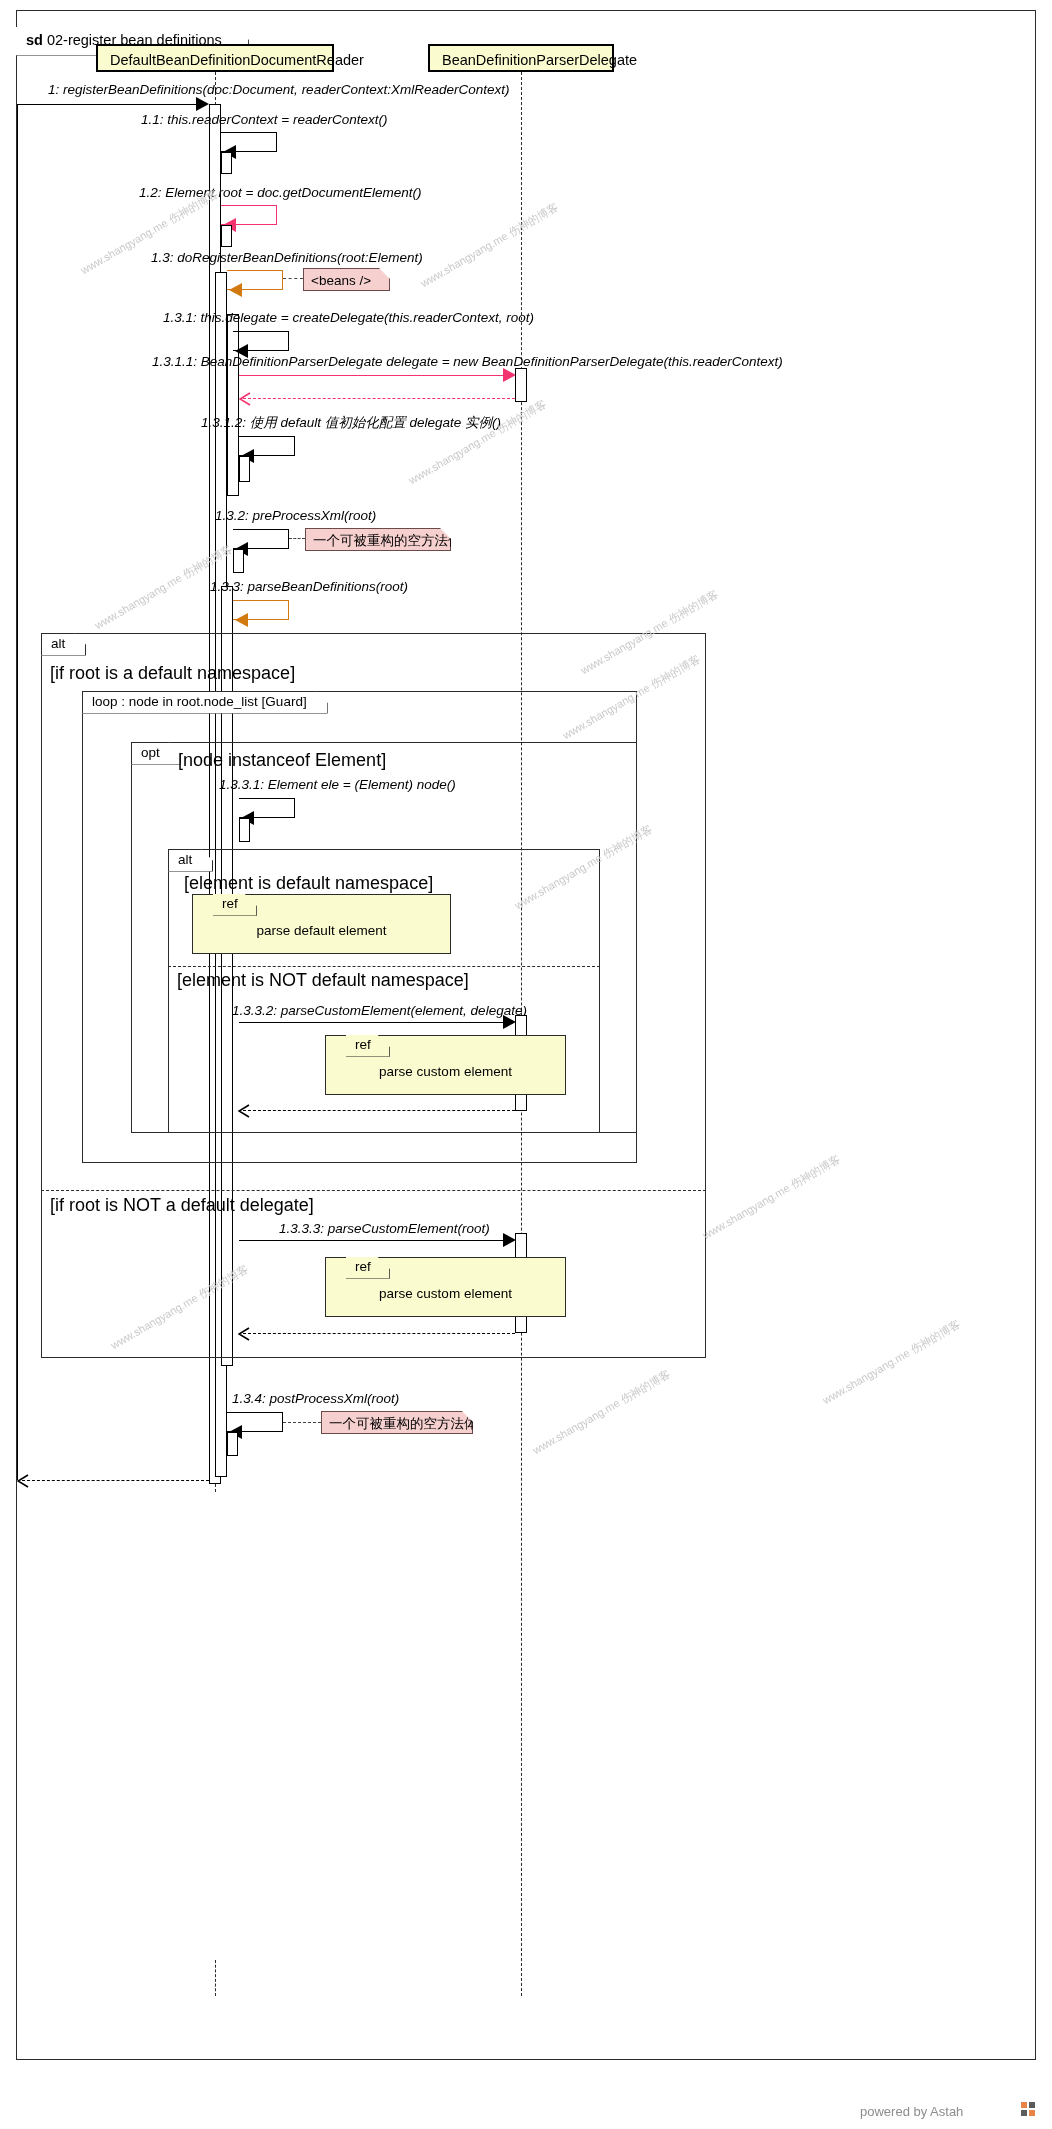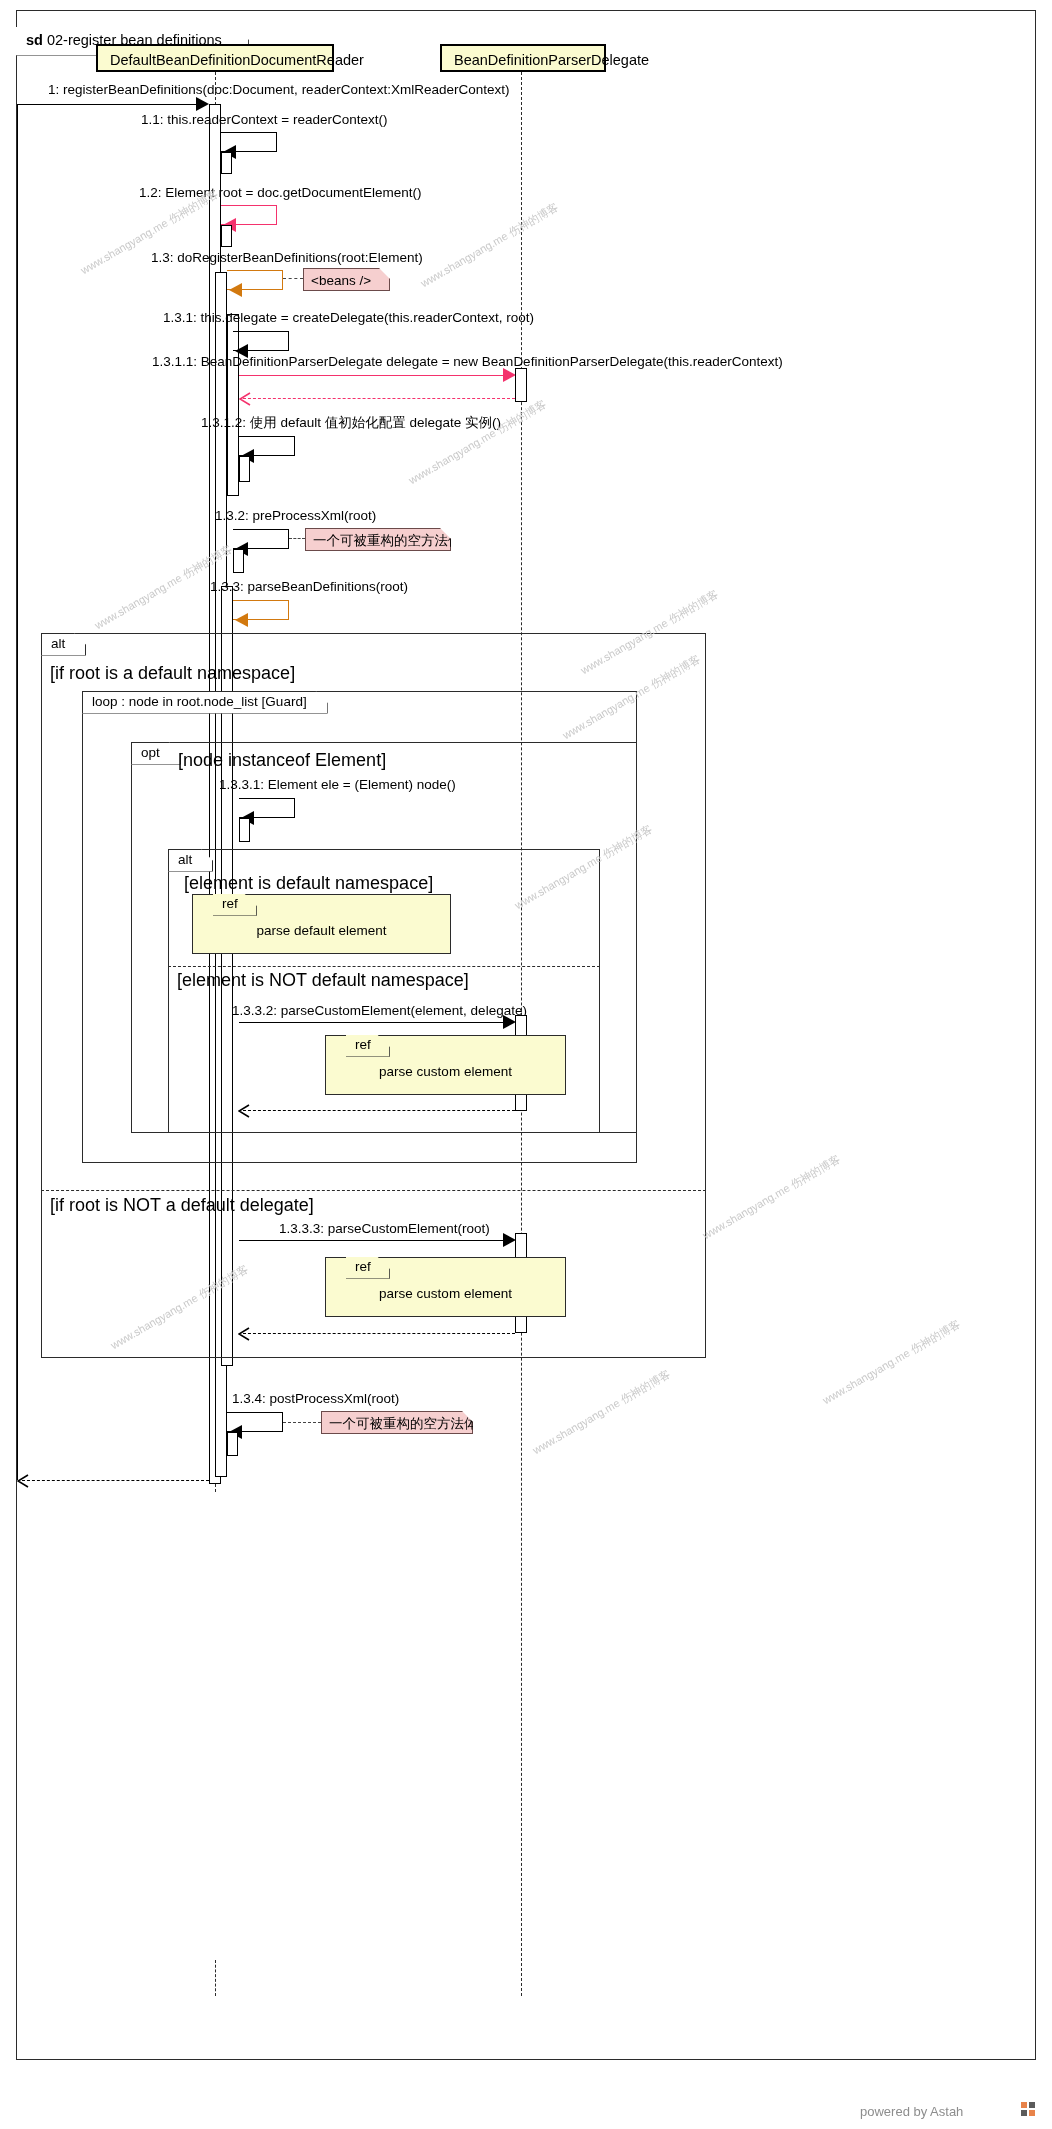--- a/index.html
+++ b/index.html
@@ -17,21 +17,21 @@
 
   
   .participant{
     position:absolute;background:#fbfbd0;border:2.2px solid #000;box-sizing:border-box;
     font-size:14.5px;text-align:right;white-space:nowrap;padding:6px 12px;
   }
   .lifeline{position:absolute;width:0;border-left:1.4px dashed #2b2b2b;}
   .activation{position:absolute;background:#fff;border:1.5px solid #000;box-sizing:border-box;}
 
   
-  .msg-label{position:absolute;font-size:13.5px;white-space:nowrap;line-height:1;}
+  .msg-label{position:absolute;font-size:13.5px;white-space:nowrap;line-height:1;font-style:italic;}
   .arrow-line{position:absolute;height:0;border-top:1.6px solid #000;}
   .arrow-line.dash{border-top-style:dashed;}
   .arrow-head{position:absolute;width:0;height:0;}
   .ah-left-solid{border-top:7px solid transparent;border-bottom:7px solid transparent;border-right:13px solid #000;}
   .ah-right-solid{border-top:7px solid transparent;border-bottom:7px solid transparent;border-left:13px solid #000;}
 
   
   .selfcall{position:absolute;box-sizing:border-box;border:1.6px solid #000;border-left:none;}
 
   
@@ -82,21 +82,21 @@
 
   <div class="frame" style="left:16px;top:10px;width:1020px;height:2050px;"></div>
   <div class="frame-label" style="left:16px;top:0;margin-top:27px;">
     <b>sd</b>
     <span>02-register bean definitions</span>
   </div>
 
   <div class="participant" style="left:96px;top:44px;width:238px;height:28px;line-height:17px;">
     <span>DefaultBeanDefinitionDocumentReader</span>
   </div>
-  <div class="participant" style="left:428px;top:44px;width:166px;height:28px;line-height:17px;margin-left:12px;">
+  <div class="participant" style="left:428px;top:44px;width:186px;height:28px;line-height:17px;">
     <span>BeanDefinitionParserDelegate</span>
   </div>
 
   <div class="lifeline" style="left:215px;top:72px;height:1420px;"></div>
   <div class="lifeline" style="left:215px;top:1960px;height:36px;"></div>
   <div class="lifeline" style="left:521px;top:72px;height:1924px;"></div>
 
   <div class="arrow-line" style="left:17px;top:104px;width:0;border-top:none;border-left:1.6px solid #000;height:1376px;"></div>
 
   <div class="activation" style="left:209px;top:104px;width:12px;height:1380px;"></div>

